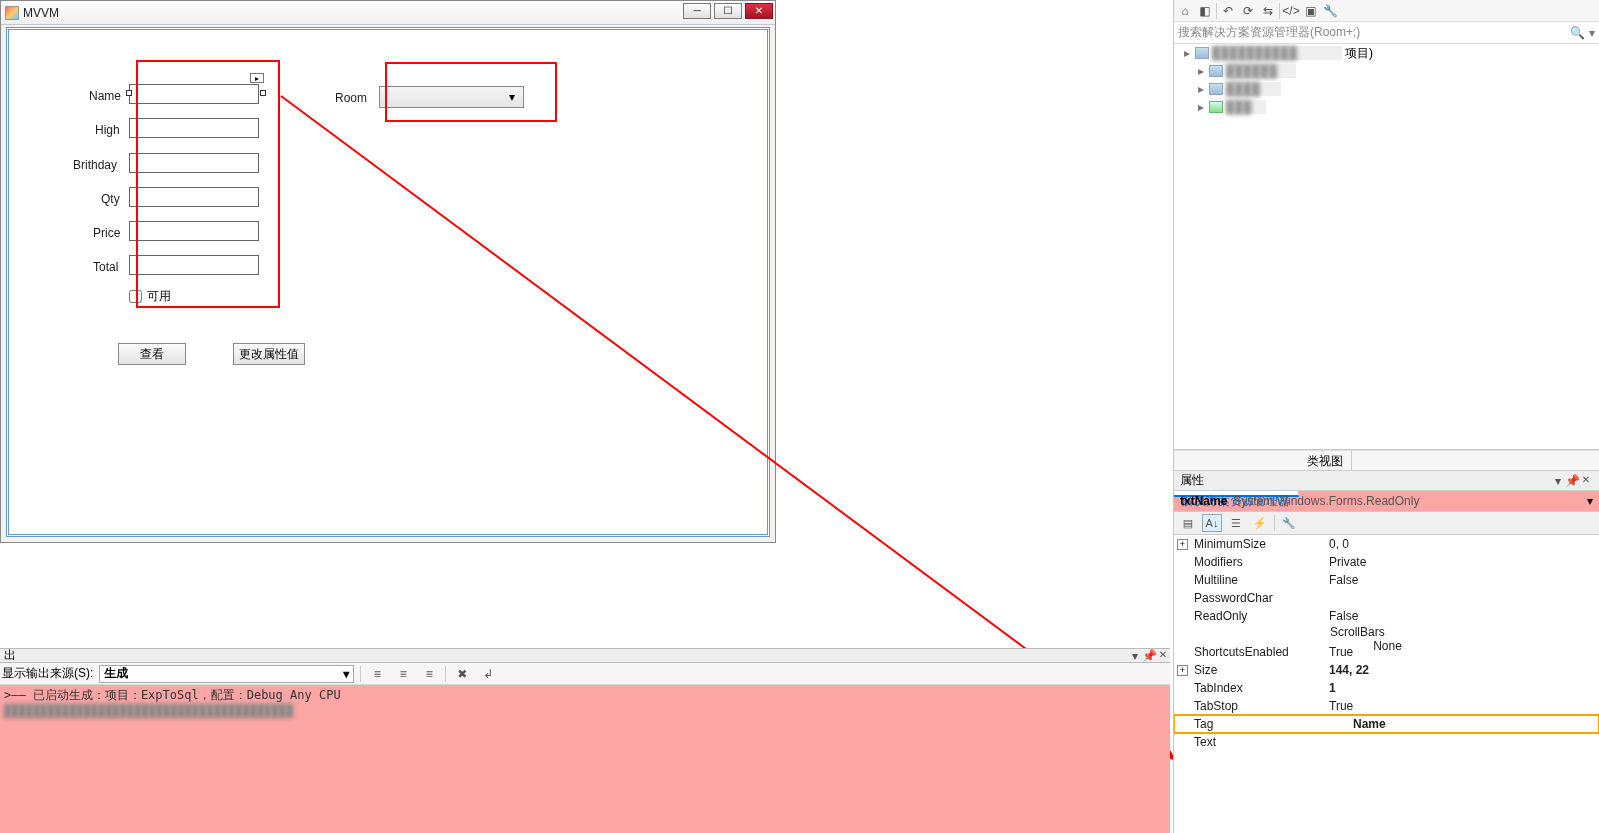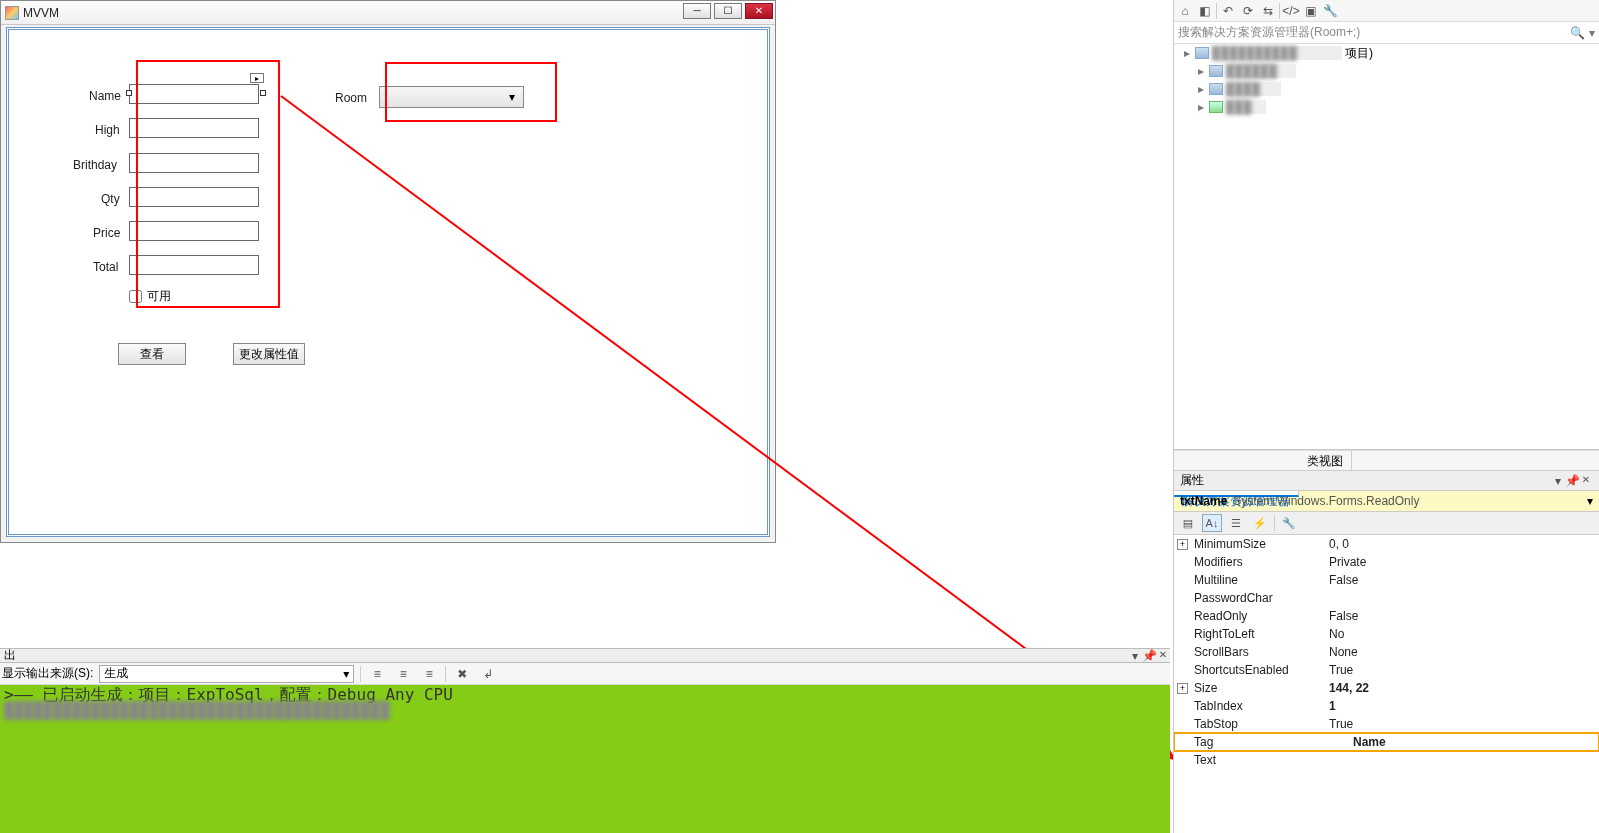--- a/index.html
+++ b/index.html
@@ -75,28 +75,28 @@
   background:#eee; border-top:1px solid #bbb; border-bottom:1px solid #bbb;
   display:flex; align-items:center; font-size:12px;
 }
 .output-tools {
   position:absolute; left:0; top:663px; width:1170px; height:22px;
   background:#f6f6f6; display:flex; align-items:center; padding:0 2px; gap:6px;
   border-bottom:1px solid #d7d7d7;
 }
 .output-tools .src-select {
   height:18px; width:255px; background:#fff; border:1px solid #aaa;
-  display:flex; align-items:center; padding:0 4px; font-size:12px; justify-content:space-between;
+  display:flex; align-items:center; padding:0 4px; font-size:12px; justify-content:space-between;font-weight:bold;
 }
 .output-tools .sep { width:1px; height:16px; background:#ccc; }
 .output-tools .tbtn { width:20px; height:18px; display:flex; align-items:center; justify-content:center; color:#555; }
 .output-body {
   position:absolute; left:0; top:685px; width:1170px; height:148px;
-  font-family:Consolas,monospace; font-size:16px; padding:2px 4px; line-height:16px;
-  background:#84cc16; overflow:hidden; color: #333;
+  font-family:Consolas,monospace; font-size:12px; padding:2px 4px; line-height:16px;
+  background:#fca5a5; overflow:hidden; color: #333;
 }
 .output-body .blur { color:transparent; text-shadow:0 0 4px #888; }
 
 .right-col { position:absolute; left:1173px; top:0; width:426px; height:833px;
   border-left:1px solid #c8c8c8; background:#f6f6f6; }
 
 .top-toolbar {
   height:22px; background:#f6f6f6; border-bottom:1px solid #ddd;
   display:flex; align-items:center; gap:2px; padding:0 2px;
 }
@@ -119,21 +119,21 @@
 
 .se-tabs { height:20px; background:#f6f6f6; border-top:1px solid #ddd; display:flex; }
 .se-tabs .tab { padding:2px 8px; font-size:12px; border-right:1px solid #ccc; }
 .se-tabs .tab.active { color:#0066cc; background:#fff; border-bottom:2px solid #0078d7;margin-top:40px; }
 
 .props-hdr {
   height:21px; background:#eee; border-top:1px solid #ccc; border-bottom:1px solid #ccc;
   display:flex; align-items:center; padding:0 6px; justify-content:space-between;
 }
 .props-obj {
-  height:21px; background:#fef9c3; display:flex; align-items:center; padding:0 6px; gap:6px;
+  height:21px; background:#fca5a5; display:flex; align-items:center; padding:0 6px; gap:6px;
   border-bottom:1px solid #ccc;
 }
 .props-tools {
   height:23px; background:#f0f0f0; border-bottom:1px solid #ccc;
   display:flex; align-items:center; padding:0 4px; gap:4px;
 }
 .props-tools .pic { width:20px; height:18px; border:1px solid transparent;
   display:flex; align-items:center; justify-content:center; font-size:11px; color:#555; }
 .props-tools .pic.active { border-color:#8ab; background:#def; }
 .props-grid {
@@ -325,25 +325,21 @@
         <div class="pval">False</div>
       </div>
       <div class="prow" style="position: relative;">
         <div class="pname">PasswordChar</div>
         <div class="pval"></div>
       </div>
       <div class="prow" style="position: relative;">
         <div class="pname">ReadOnly</div>
         <div class="pval">False</div>
       </div>
-      <div class="prow" style="position: relative;">
-        <div class="pname">RightToLeft</div>
-        <div class="pval">No</div>
-      </div>
-      <div class="prow" style="position: relative;">
+      <div class="prow" style="position: relative; flex-direction: column;">
         <div class="pname">ScrollBars</div>
         <div class="pval">None</div>
       </div>
       <div class="prow" style="position: relative;">
         <div class="pname">ShortcutsEnabled</div>
         <div class="pval">True</div>
       </div>
       <div class="prow" style="position: relative;">
         <div class="exp">+</div>
         <div class="pname">Size</div>

